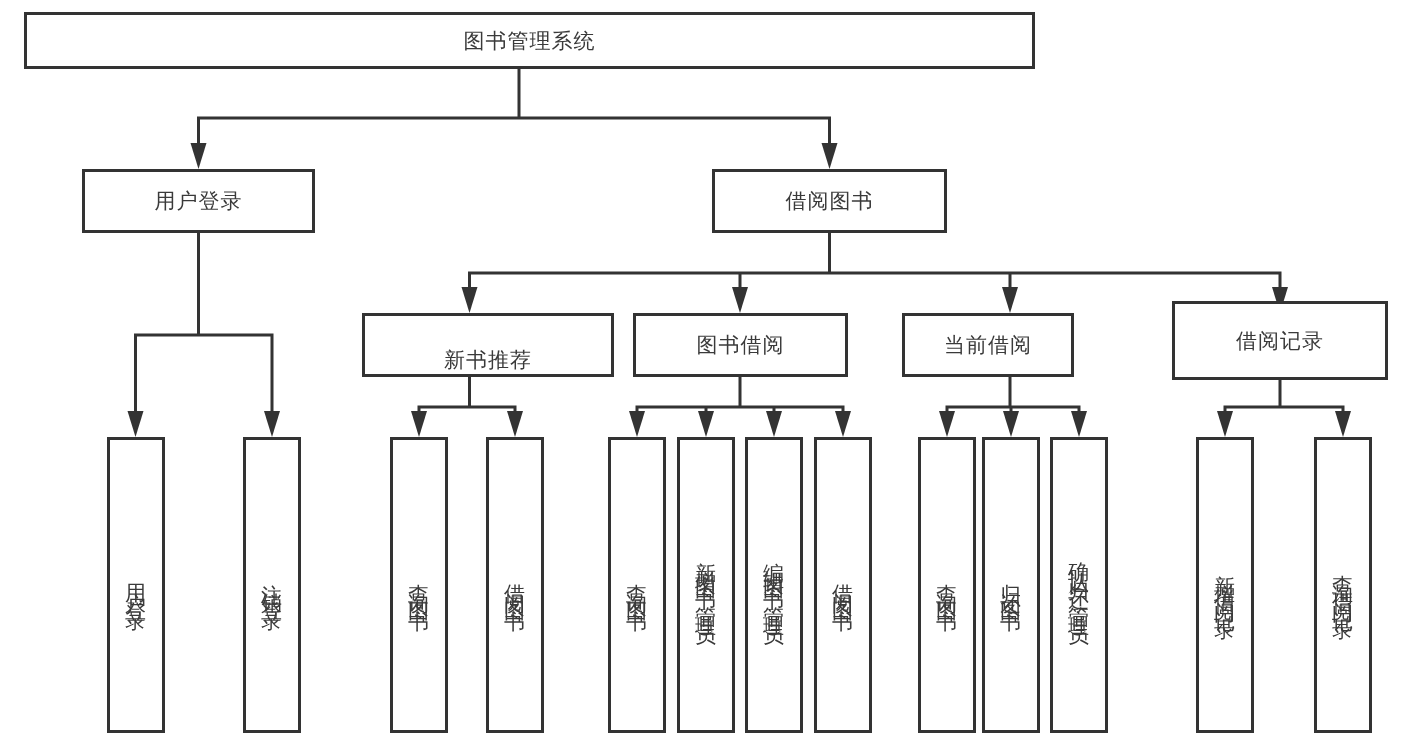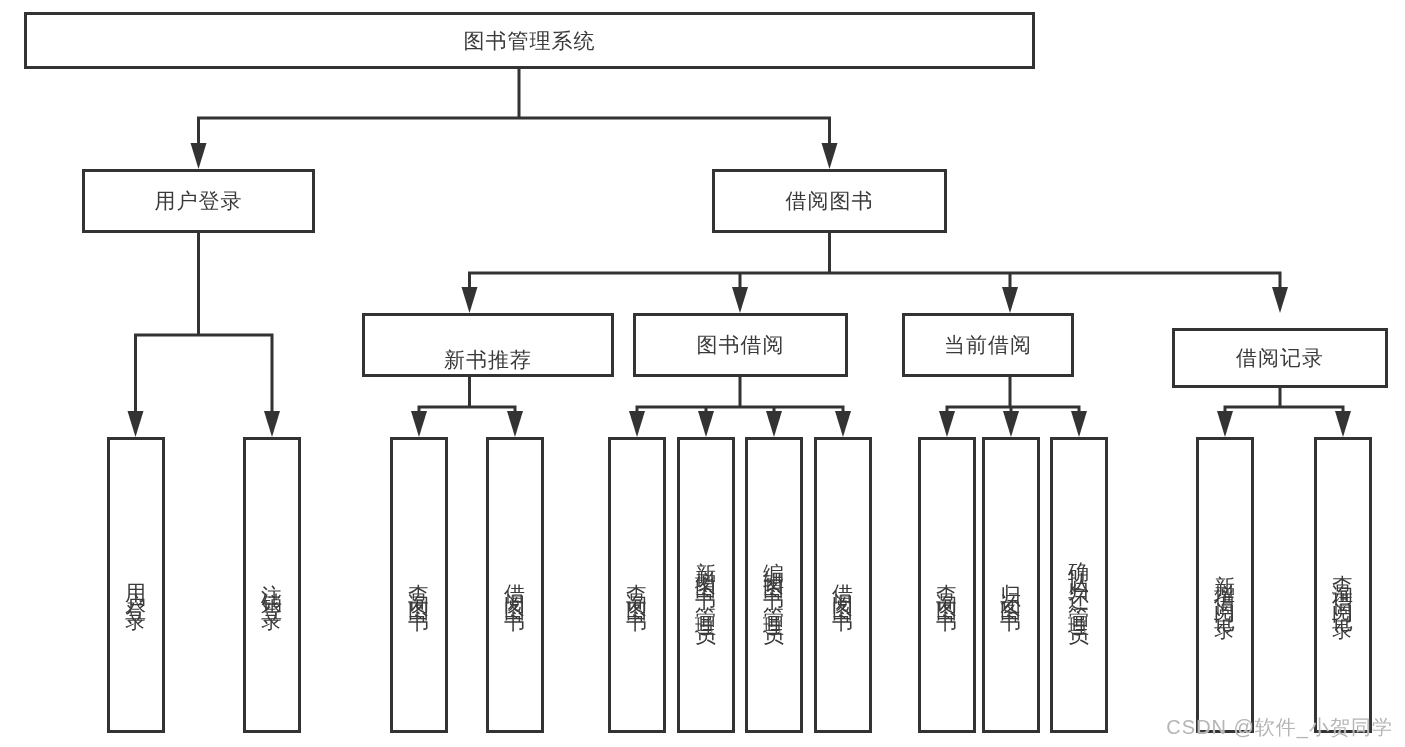--- a/index.html
+++ b/index.html
@@ -112,21 +112,21 @@
 
   <div class="node" style="left:362px; top:313px; width:252px; height:64px;align-items:flex-end;">
     <span class="node-label">新书推荐</span>
   </div>
   <div class="node" style="left:633px; top:313px; width:215px; height:64px;">
     <span class="node-label">图书借阅</span>
   </div>
   <div class="node" style="left:902px; top:313px; width:172px; height:64px;">
     <span class="node-label">当前借阅</span>
   </div>
-  <div class="node" style="left:1172px; top:328px; width:216px; height:60px;">
+  <div class="node" style="left:1172px; top:301px; width:216px; height:79px;">
     <span class="node-label">借阅记录</span>
   </div>
 
   <div class="node leaf" style="left:107px;">
     <span class="node-label">用户登录</span>
   </div>
   <div class="node leaf" style="left:243px;">
     <span class="node-label">注销登录</span>
   </div>
 
@@ -160,15 +160,14 @@
     <span class="node-label">确认归还（管理员）</span>
   </div>
 
   <div class="node leaf" style="left:1196px;">
     <span class="node-label">新增借阅记录</span>
   </div>
   <div class="node leaf" style="left:1314px;">
     <span class="node-label">查询借阅记录</span>
   </div>
 
-  <div class="watermark">CSDN @软件_小贺同学</div>
 
 </div>
 
 </body></html>

